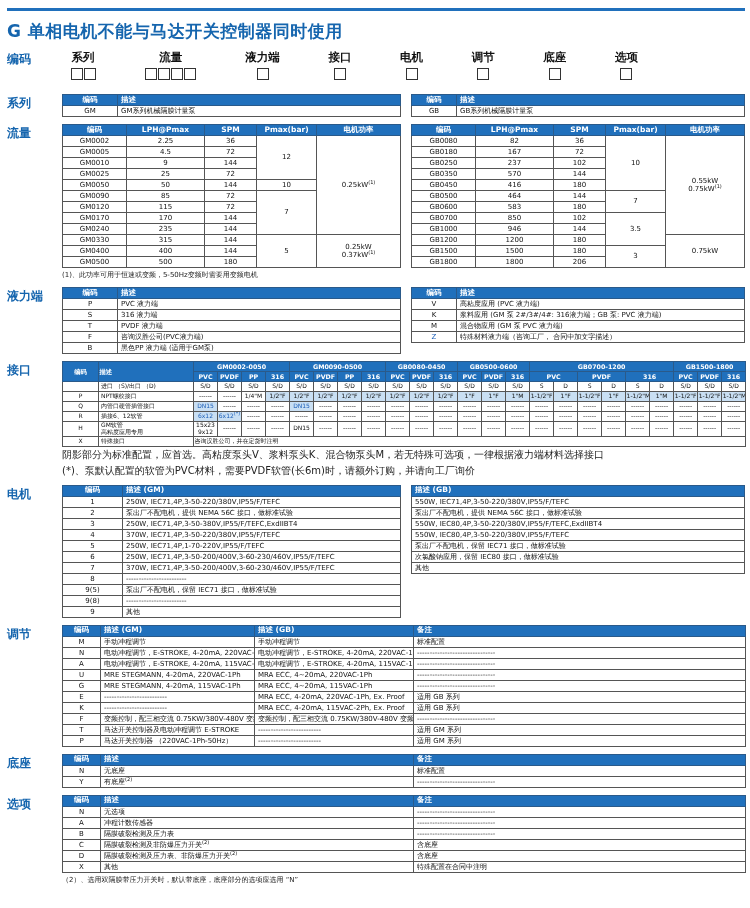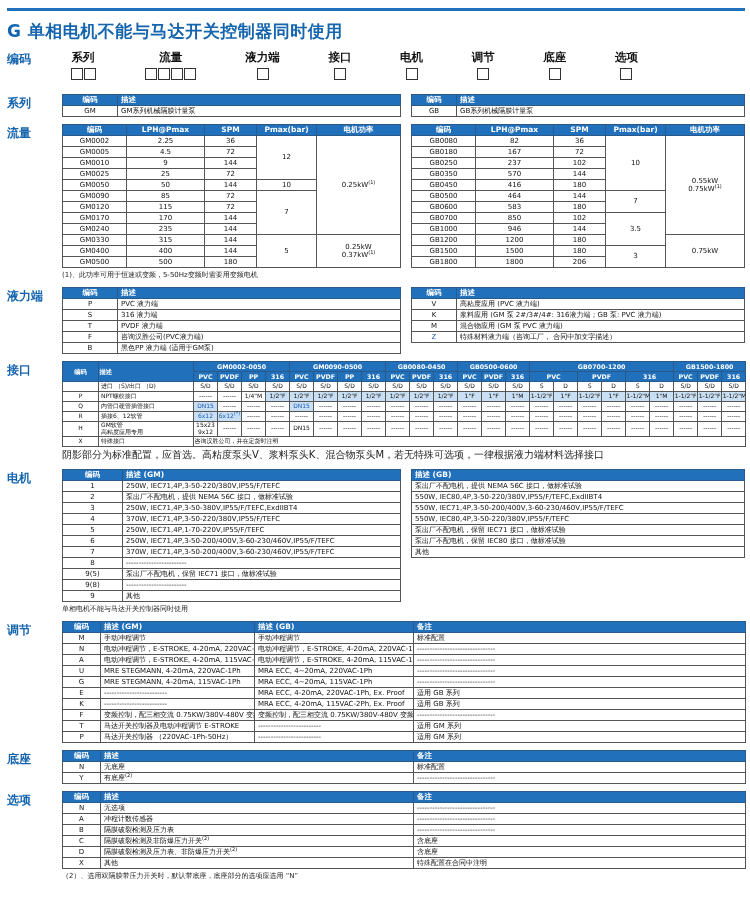--- a/index.html
+++ b/index.html
@@ -584,20 +584,21 @@
               </tr>
               <tr>
                 <td>X</td>
                 <td>特殊接口</td>
                 <td colspan="23" class="l">咨询汉胜公司，并在定货时注明</td>
               </tr>
             </tbody>
           </table>
         </div>
       <div class="note-sm">阴影部分为标准配置，应首选。高粘度泵头V、浆料泵头K、混合物泵头M，若无特殊可选项，一律根据液力端材料选择接口</div>
+      <div class="note-sm">(*)、泵默认配置的软管为PVC材料，需要PVDF软管(长6m)时，请额外订购，并请向工厂询价</div>
     </div>
   </div>
 
   <div class="sec">
     <div class="sec-label">电机</div>
     <div class="cols">
       <div>
         <div>
             <table class="desc-left" style="width: 338px;">
               <colgroup>
@@ -651,50 +652,49 @@
                   <td>9(8)</td>
                   <td>------------------------</td>
                 </tr>
                 <tr>
                   <td>9</td>
                   <td>其他</td>
                 </tr>
               </tbody>
             </table>
           </div>
-        <div class="note">单相电机不能与马达开关控制器同时使用</div>
       </div>
       <div>
           <table class="all-left" style="width: 333px;">
             <colgroup>
               <col style="width: 333px;">
             </colgroup>
             <thead>
               <tr>
                 <th class="l">描述 (GB)</th>
               </tr>
             </thead>
             <tbody>
               <tr>
+                <td>550W, IEC71,4P,3-50-220/380V,IP55/F/TEFC</td>
+              </tr>
+              <tr>
                 <td>泵出厂不配电机，提供 NEMA 56C 接口，做标准试验</td>
               </tr>
               <tr>
                 <td>550W, IEC80,4P,3-50-220/380V,IP55/F/TEFC,ExdIIBT4</td>
               </tr>
               <tr>
-                <td>550W, IEC71,4P,3-50-200/400V,3-60-230/460V,IP55/F/TEFC</td>
-              </tr>
-              <tr>
                 <td>550W, IEC80,4P,3-50-220/380V,IP55/F/TEFC</td>
               </tr>
               <tr>
                 <td>泵出厂不配电机，保留 IEC71 接口，做标准试验</td>
               </tr>
               <tr>
-                <td>泵出厂不配电机，保留 IEC80 接口，做标准试验</td>
+                <td>次氯酸钠应用，保留 IEC80 接口，做标准试验</td>
               </tr>
               <tr>
                 <td>其他</td>
               </tr>
             </tbody>
           </table>
         </div>
     </div>
   </div>
 

